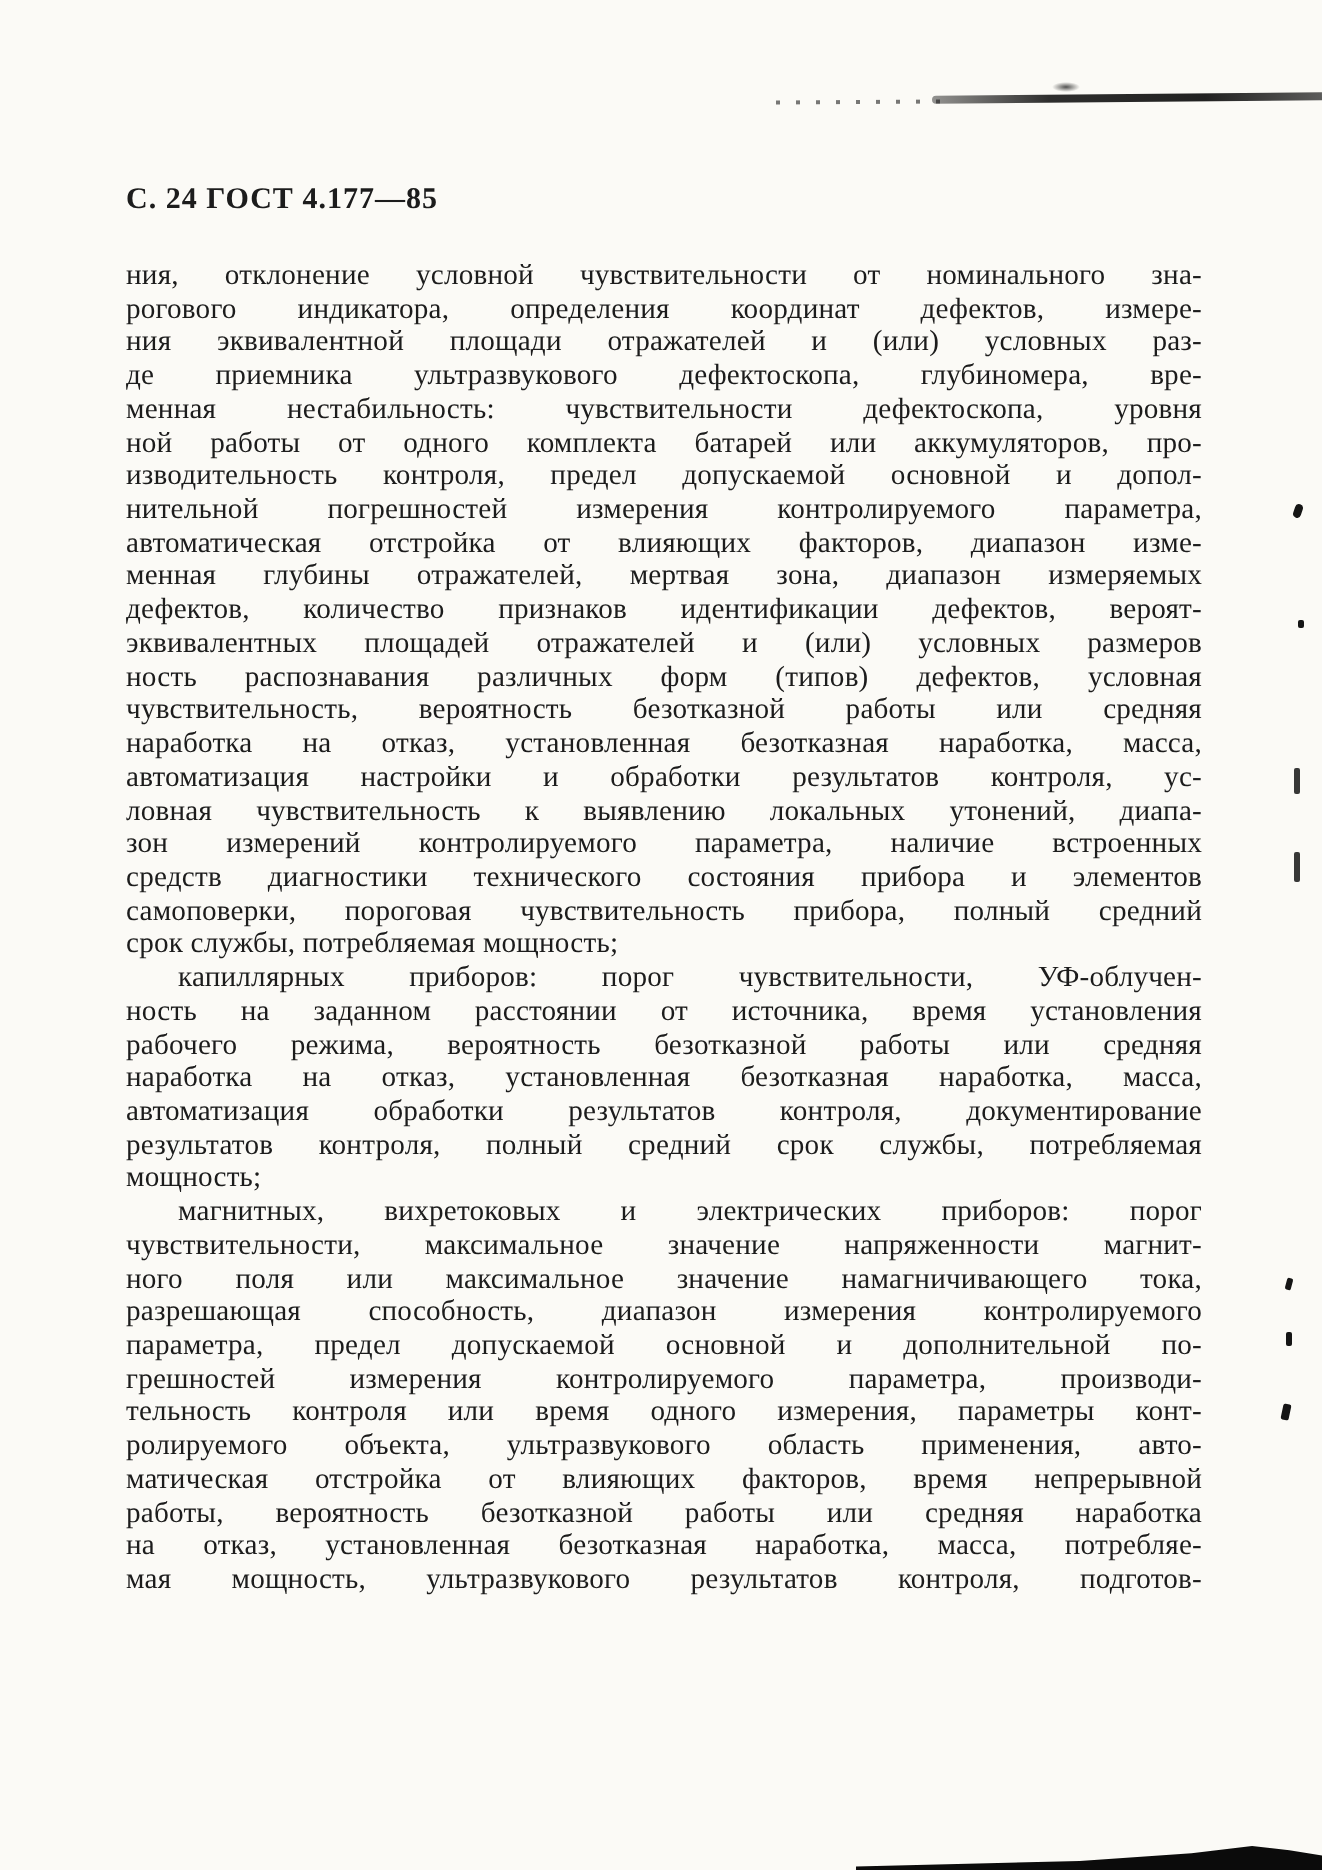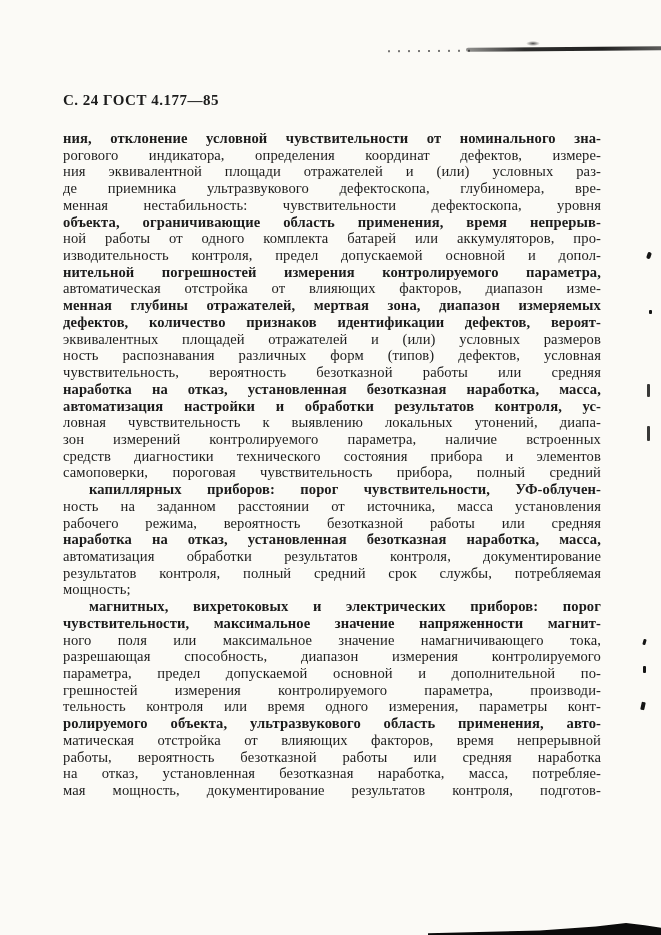--- a/index.html
+++ b/index.html
@@ -26,21 +26,21 @@
   .line {
     height:16.73px; line-height:16.9px;
     font-size:14.6px;
     letter-spacing:0.1px;
     text-align:justify; text-align-last:justify;
     white-space:normal;
     overflow:visible;
   }
   .line.no-just { text-align:left; text-align-last:left; }
   .line.indent { text-indent:26px; }
-  .line.bold { font-weight:bold; }
+  .line.bold { font-weight:normal; }
 
   
   .streak-dots {
     position:absolute; left:388px; top:50px; width:82px; height:2px;
     background:repeating-linear-gradient(to right, rgba(10,10,10,.55) 0 2px, transparent 2px 10px);
     transform:rotate(-0.4deg);
   }
   .streak-main {
     position:absolute; left:466px; top:47px; width:195px; height:4px;
     background:linear-gradient(to right, rgba(20,20,20,.45), rgba(10,10,10,.85) 30%, rgba(10,10,10,.9) 70%, rgba(25,25,25,.7));
@@ -71,55 +71,55 @@
 <div class="page">
 
   <div class="page-header">С. 24 ГОСТ 4.177—85</div>
 
   <div class="text-block">
       <div class="line bold">ния, отклонение условной чувствительности от номинального зна-</div>
       <div class="line">рогового индикатора, определения координат дефектов, измере-</div>
       <div class="line">ния эквивалентной площади отражателей и (или) условных раз-</div>
       <div class="line">де приемника ультразвукового дефектоскопа, глубиномера, вре-</div>
       <div class="line">менная нестабильность: чувствительности дефектоскопа, уровня</div>
-      <div class="line bold">объекта, ограничивающие область применения, время непрерыв-</div>
       <div class="line">ной работы от одного комплекта батарей или аккумуляторов, про-</div>
       <div class="line">изводительность контроля, предел допускаемой основной и допол-</div>
       <div class="line bold">нительной погрешностей измерения контролируемого параметра,</div>
       <div class="line">автоматическая отстройка от влияющих факторов, диапазон изме-</div>
       <div class="line bold">менная глубины отражателей, мертвая зона, диапазон измеряемых</div>
       <div class="line bold">дефектов, количество признаков идентификации дефектов, вероят-</div>
       <div class="line">эквивалентных площадей отражателей и (или) условных размеров</div>
       <div class="line">ность распознавания различных форм (типов) дефектов, условная</div>
       <div class="line">чувствительность, вероятность безотказной работы или средняя</div>
       <div class="line bold">наработка на отказ, установленная безотказная наработка, масса,</div>
       <div class="line bold">автоматизация настройки и обработки результатов контроля, ус-</div>
       <div class="line">ловная чувствительность к выявлению локальных утонений, диапа-</div>
       <div class="line">зон измерений контролируемого параметра, наличие встроенных</div>
       <div class="line">средств диагностики технического состояния прибора и элементов</div>
       <div class="line">самоповерки, пороговая чувствительность прибора, полный средний</div>
+      <div class="line no-just">срок службы, потребляемая мощность;</div>
       <div class="line bold indent">капиллярных приборов: порог чувствительности, УФ-облучен-</div>
-      <div class="line">ность на заданном расстоянии от источника, масса установления</div>
+      <div class="line">ность на заданном расстоянии от источника, время установления</div>
       <div class="line">рабочего режима, вероятность безотказной работы или средняя</div>
       <div class="line bold">наработка на отказ, установленная безотказная наработка, масса,</div>
       <div class="line">автоматизация обработки результатов контроля, документирование</div>
       <div class="line">результатов контроля, полный средний срок службы, потребляемая</div>
       <div class="line no-just">мощность;</div>
       <div class="line bold indent">магнитных, вихретоковых и электрических приборов: порог</div>
       <div class="line bold">чувствительности, максимальное значение напряженности магнит-</div>
       <div class="line">ного поля или максимальное значение намагничивающего тока,</div>
       <div class="line">разрешающая способность, диапазон измерения контролируемого</div>
       <div class="line">параметра, предел допускаемой основной и дополнительной по-</div>
       <div class="line">грешностей измерения контролируемого параметра, производи-</div>
       <div class="line">тельность контроля или время одного измерения, параметры конт-</div>
       <div class="line bold">ролируемого объекта, ультразвукового область применения, авто-</div>
       <div class="line">матическая отстройка от влияющих факторов, время непрерывной</div>
       <div class="line">работы, вероятность безотказной работы или средняя наработка</div>
       <div class="line">на отказ, установленная безотказная наработка, масса, потребляе-</div>
-      <div class="line">мая мощность, документирование результатов контроля, подготов-</div>
+      <div class="line">мая мощность, ультразвукового результатов контроля, подготов-</div>
     </div>
 
   <div class="streak-dots"></div>
   <div class="streak-main"></div>
   <div class="streak-bump"></div>
   <div class="speck speck-1"></div>
   <div class="speck speck-2"></div>
   <div class="speck speck-3"></div>
   <div class="speck speck-4"></div>
   <div class="speck speck-5"></div>

